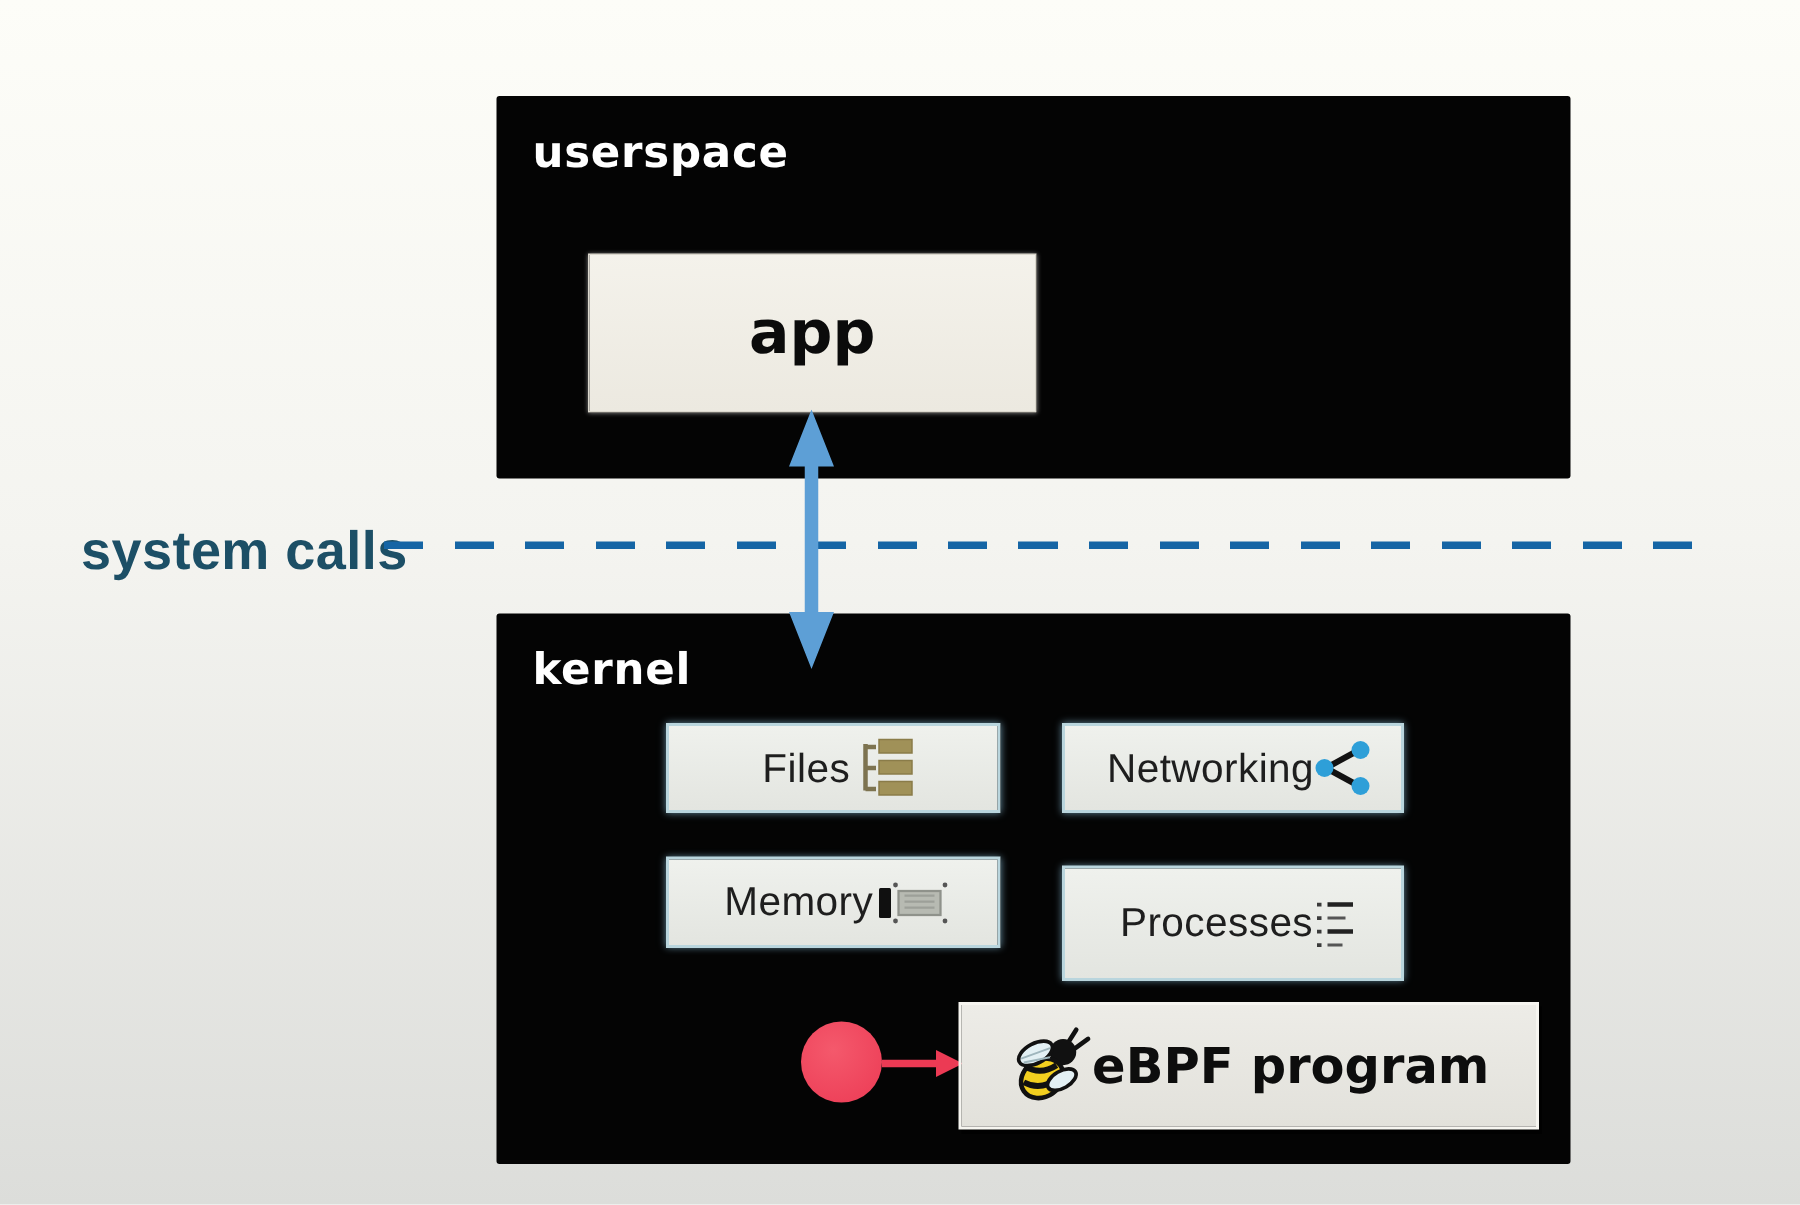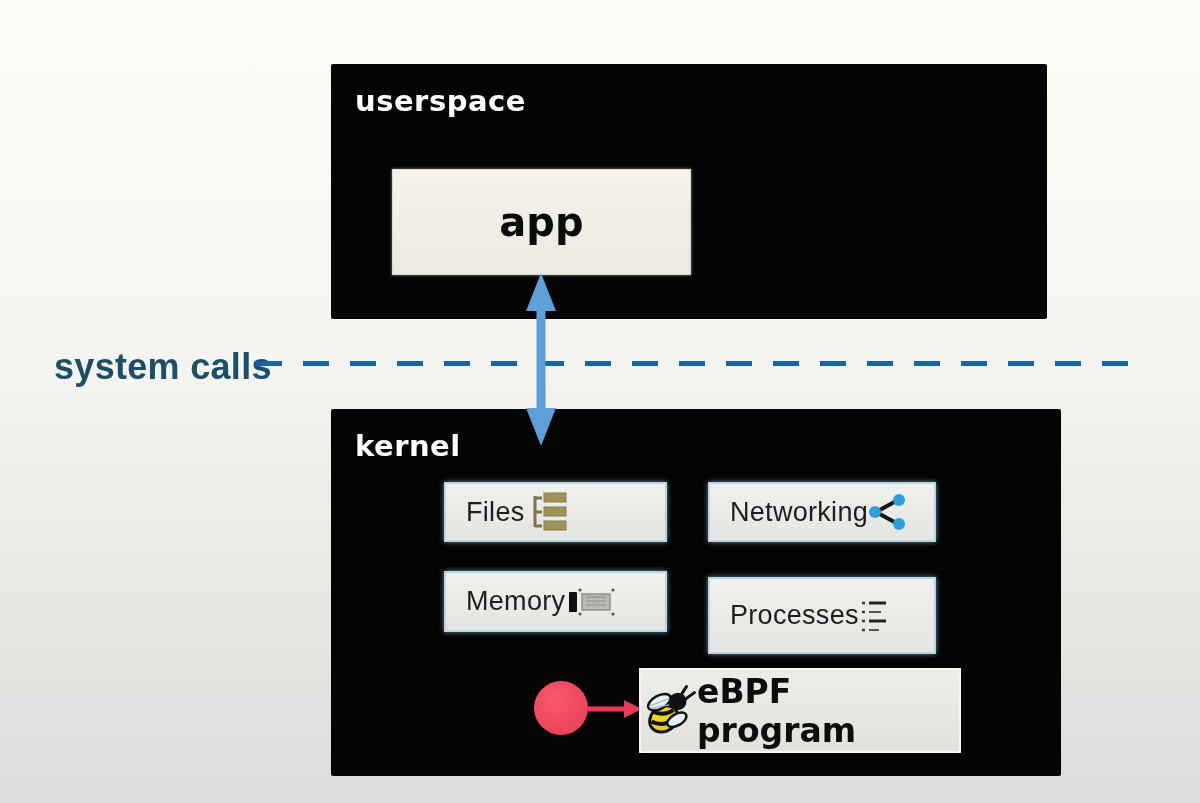--- a/index.html
+++ b/index.html
@@ -45,42 +45,42 @@
 
   
   .double-arrow{position:absolute;left:500px;top:273px;z-index:3;}
 
   
   .res-box{
     position:absolute;height:60px;
     background:linear-gradient(180deg,#eff1ed,#e3e5e0);
     border:2px solid #b9d5dd;box-shadow:0 0 5px rgba(130,180,205,.75);
     box-sizing:border-box;
-    display:flex;align-items:center;justify-content:flex-start;
+    display:flex;align-items:center;justify-content:center;
     padding:0 12px 0 20px;
   }
   .res-box .lbl{
     color:#1e1e1e;font-size:27px;font-weight:normal;letter-spacing:0.3px;
   }
   .res-icon{flex:0 0 auto;display:flex;align-items:center;}
 
   
   .event-label{
     position:absolute;left:66px;top:278px;
     color:#d64a63;font-size:36px;letter-spacing:1px;
   }
   .event-dot{
     position:absolute;left:203px;top:272px;width:54px;height:54px;border-radius:50%;
     background:radial-gradient(circle at 40% 35%,#f4596c,#ec3a54);
   }
   .event-arrow{position:absolute;left:257px;top:289px;}
 
   
   .ebpf-box{
-    position:absolute;left:308px;top:259px;width:322px;height:85px;
+    position:absolute;left:308px;top:259px;width:387px;height:85px;
     background:linear-gradient(180deg,#edece7,#e2e1db);
     border:2px solid #f6f5f0;box-shadow:2px 3px 0 rgba(0,0,0,.55);
     box-sizing:border-box;
     display:flex;align-items:center;justify-content:center;
   }
   .ebpf-box .lbl{
     color:#0d0d0d;font-family:"DejaVu Sans",sans-serif;
     font-weight:bold;font-size:33px;
   }
 </style>
@@ -96,21 +96,21 @@
     </div>
   </div>
 
   <div class="syscall-label">system calls</div>
   <div class="syscall-line"></div>
 
   <svg class="double-arrow" width="44" height="173" viewBox="0 0 44 173">
     <polygon points="22,0 37,38 26.5,38 26.5,135 37,135 22,173 7,135 17.5,135 17.5,38 7,38" fill="#5d9fd6"></polygon>
   </svg>
 
-  <div class="section-box" style="left:312px;top:409px;width:716px;height:367px;padding-left:14px;">
+  <div class="section-box" style="left:312px;top:409px;width:716px;height:367px;">
     <div class="section-label">kernel</div>
 
     <div class="res-box" style="left:113px;top:73px;width:223px;">
       <span class="lbl">Files</span>
       <span class="res-icon">
         <svg width="44" height="42" viewBox="0 0 44 42">
           <path d="M10 5 v31 M10 7 h7 M10 21 h7 M10 35 h7" stroke="#7d7350" stroke-width="3" fill="none"></path>
           <rect x="19" y="2" width="22" height="9" fill="#a09158" stroke="#8a7c49" stroke-width="1"></rect>
           <rect x="19" y="16" width="22" height="9" fill="#a09158" stroke="#8a7c49" stroke-width="1"></rect>
           <rect x="19" y="30" width="22" height="9" fill="#a09158" stroke="#8a7c49" stroke-width="1"></rect>

